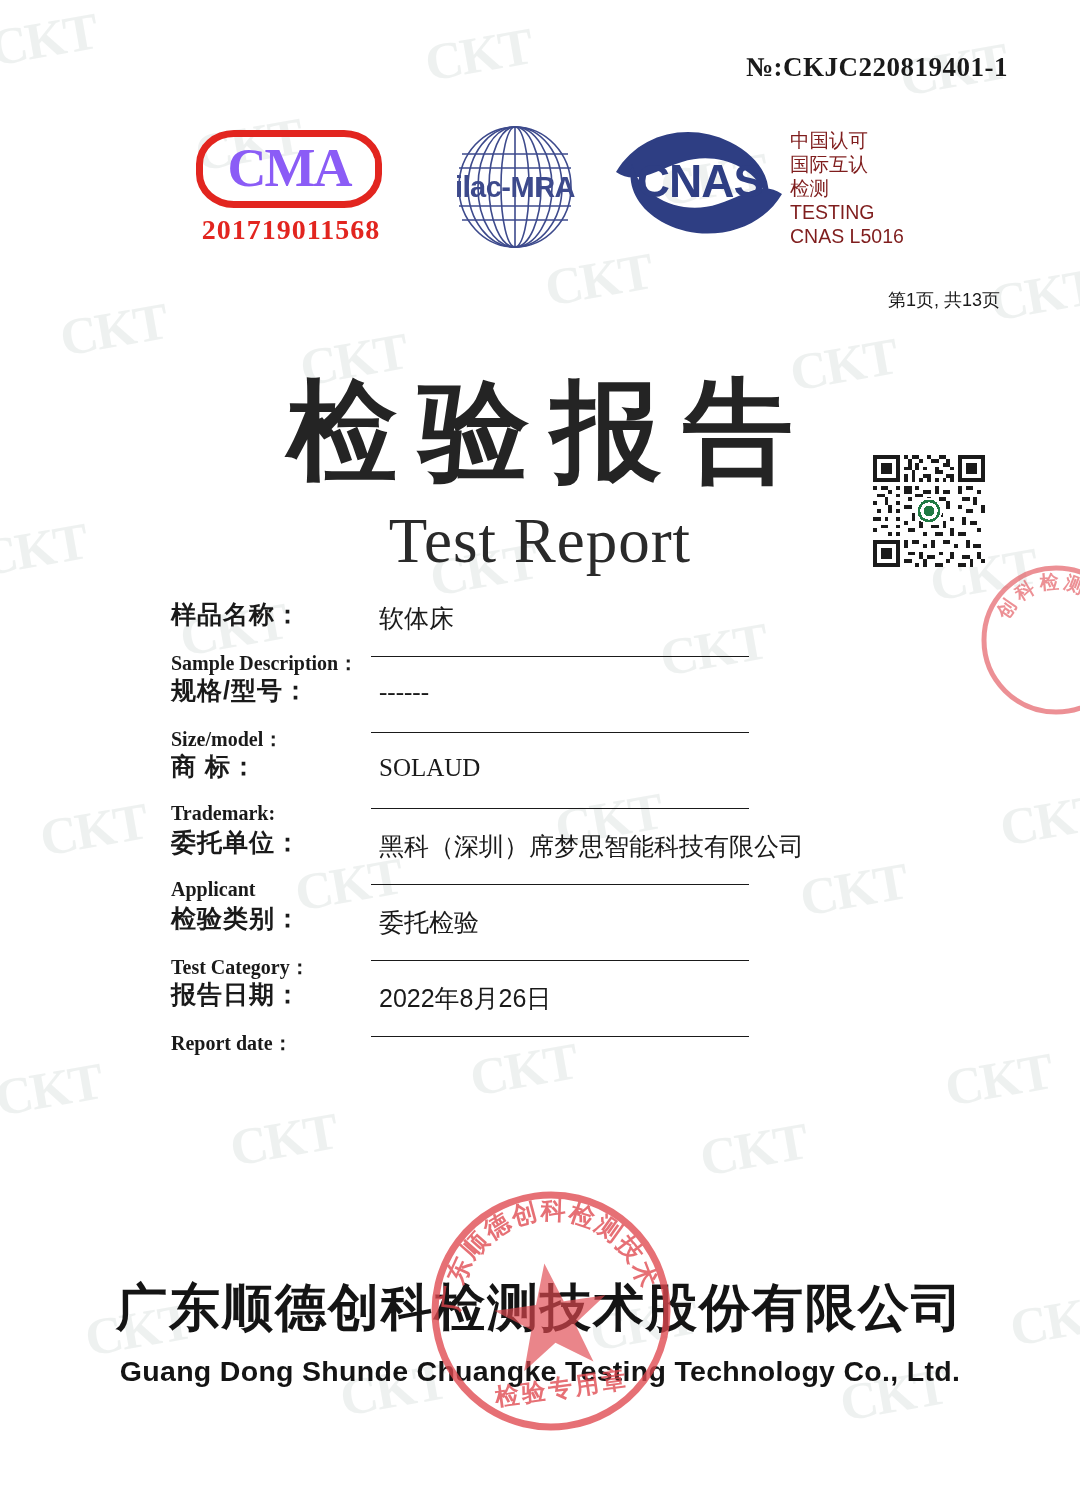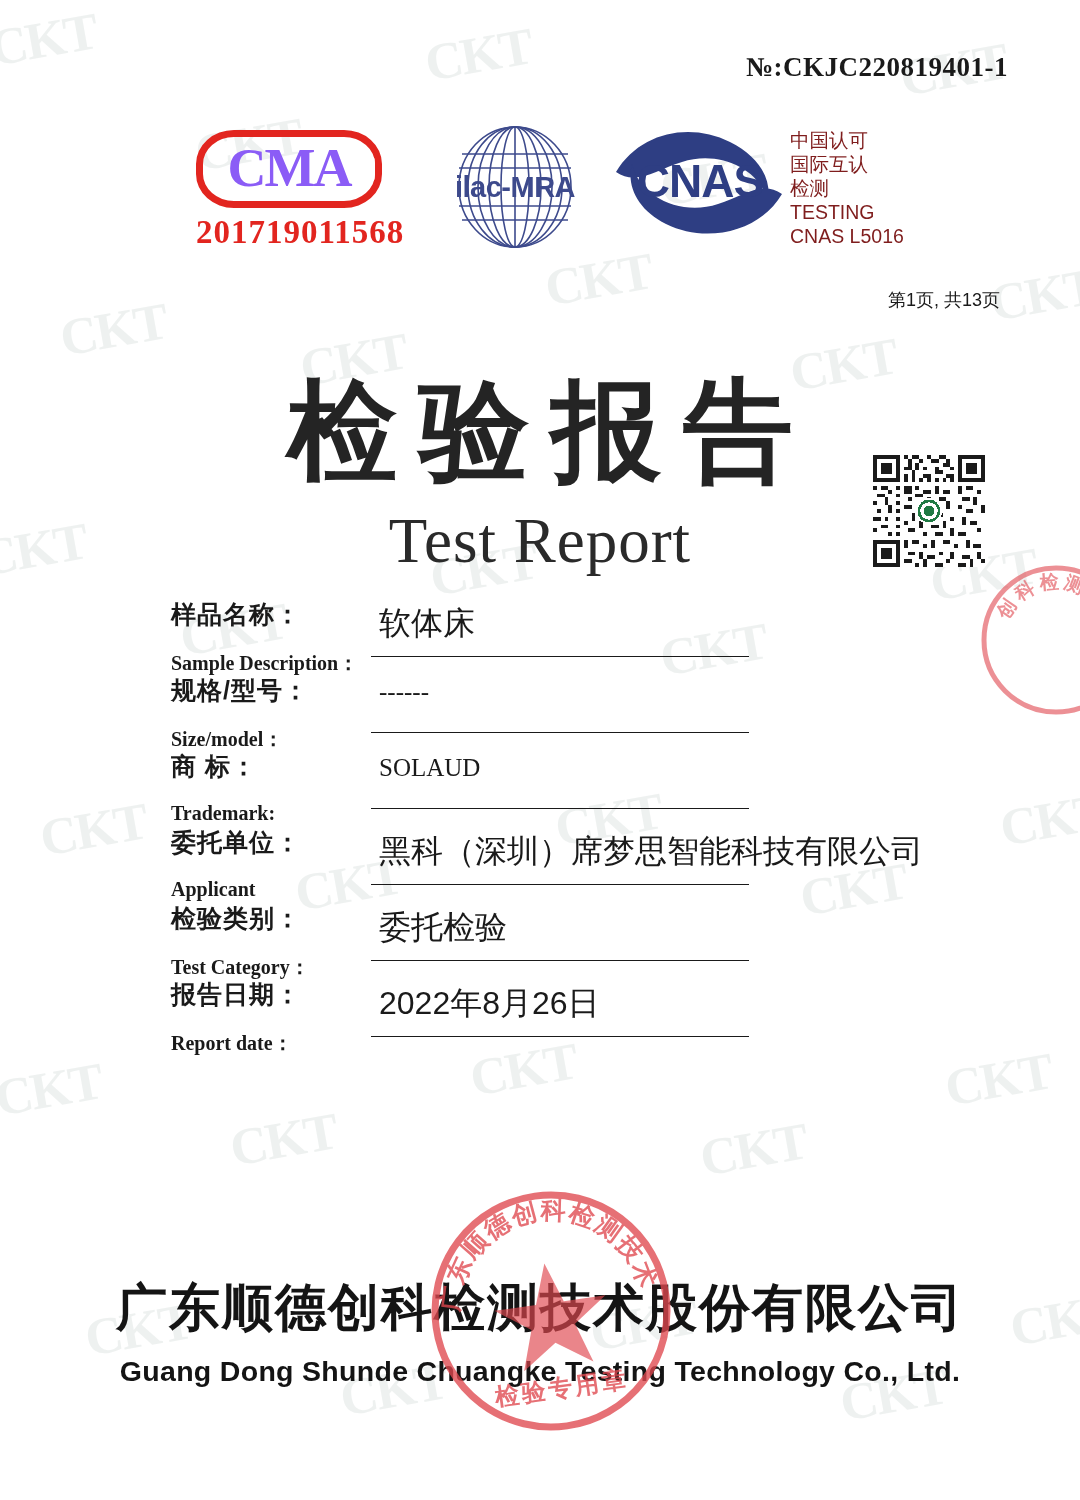--- a/index.html
+++ b/index.html
@@ -92,21 +92,21 @@
     transform: translateY(-50%);
     width: 26px;
     height: 26px;
     background: #ffffff;
     border-radius: 50%;
   }
   .cma-num {
     margin-top: 6px;
     font-family: "Liberation Serif", serif;
     font-weight: bold;
-    font-size: 33px;
+    font-size: 28px;
     color: #e2251f;
     letter-spacing: 1px;
   }
 
   
   .ilac-wrap {
     position: absolute;
     left: 440px;
     top: 4px;
     width: 150px;
@@ -250,21 +250,21 @@
   }
   .field-value {
     font-family: "Liberation Serif", serif;
     font-size: 25px;
     color: #1a1a1a;
     padding: 4px 0 0 8px;
     white-space: nowrap;
   }
   .field-value.cn {
     font-family: "Liberation Sans", sans-serif;
-    font-size: 32px;
+    font-size: 25px;
   }
 
   
   .label-cn.spaced { letter-spacing: 1px; }
 
   
   .footer {
     position: absolute;
     bottom: 112px;
     left: 0;

